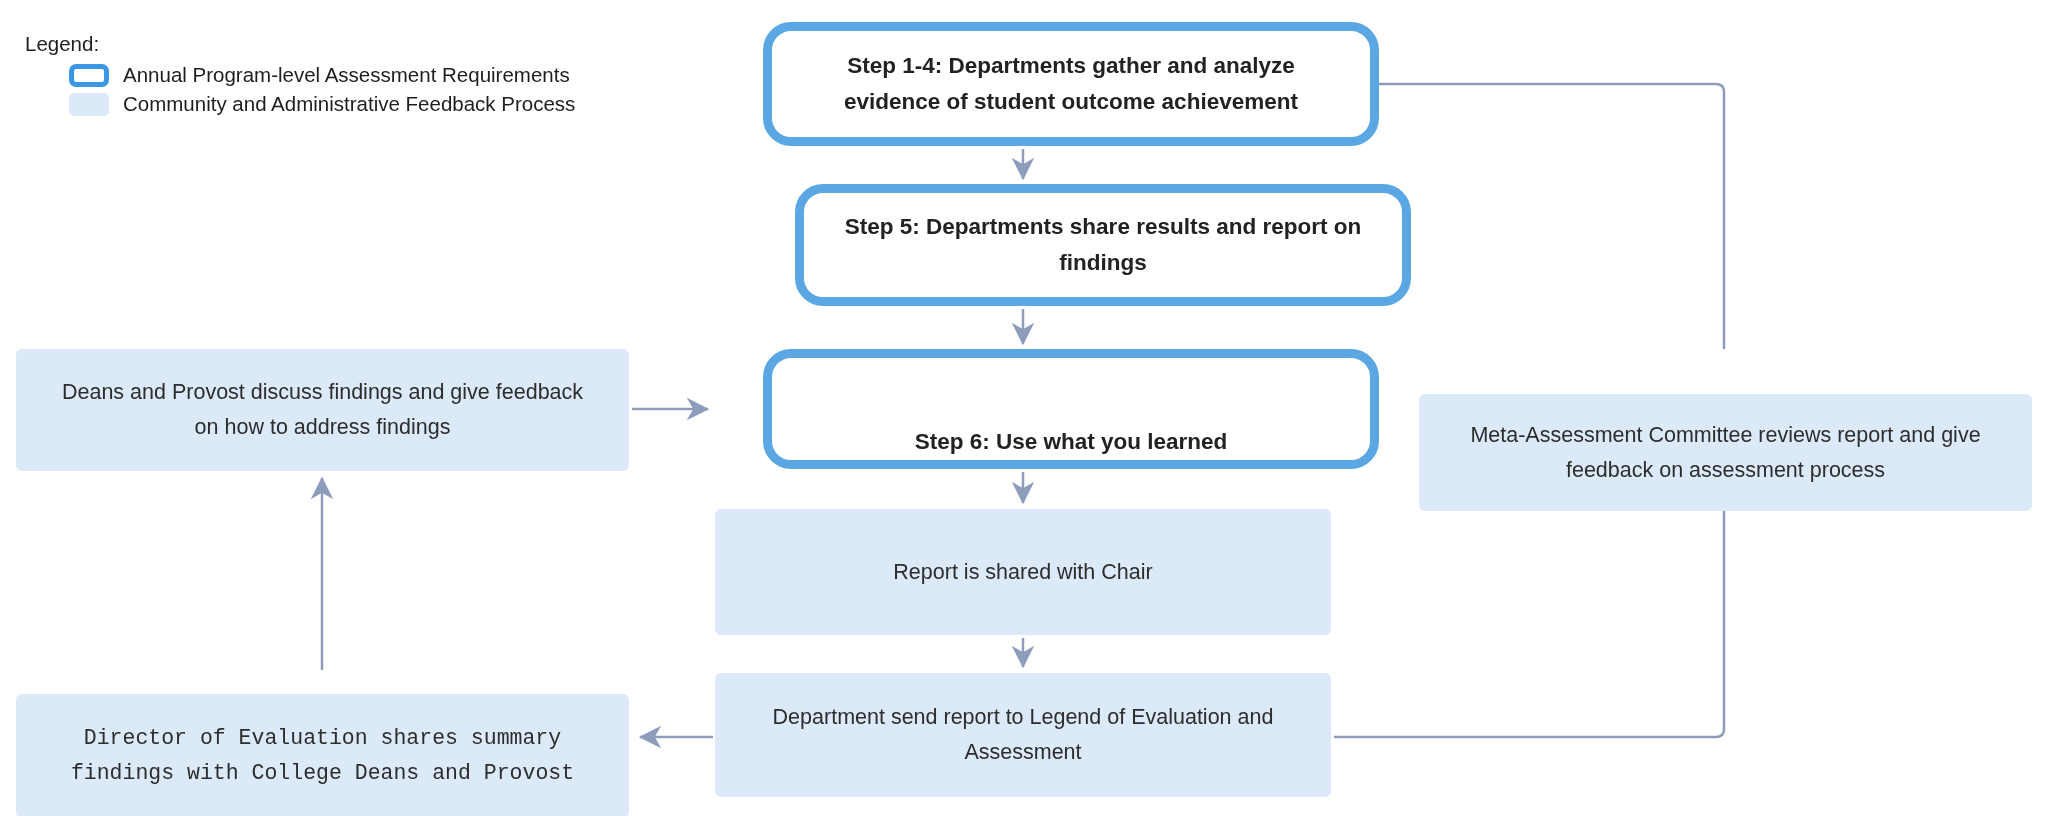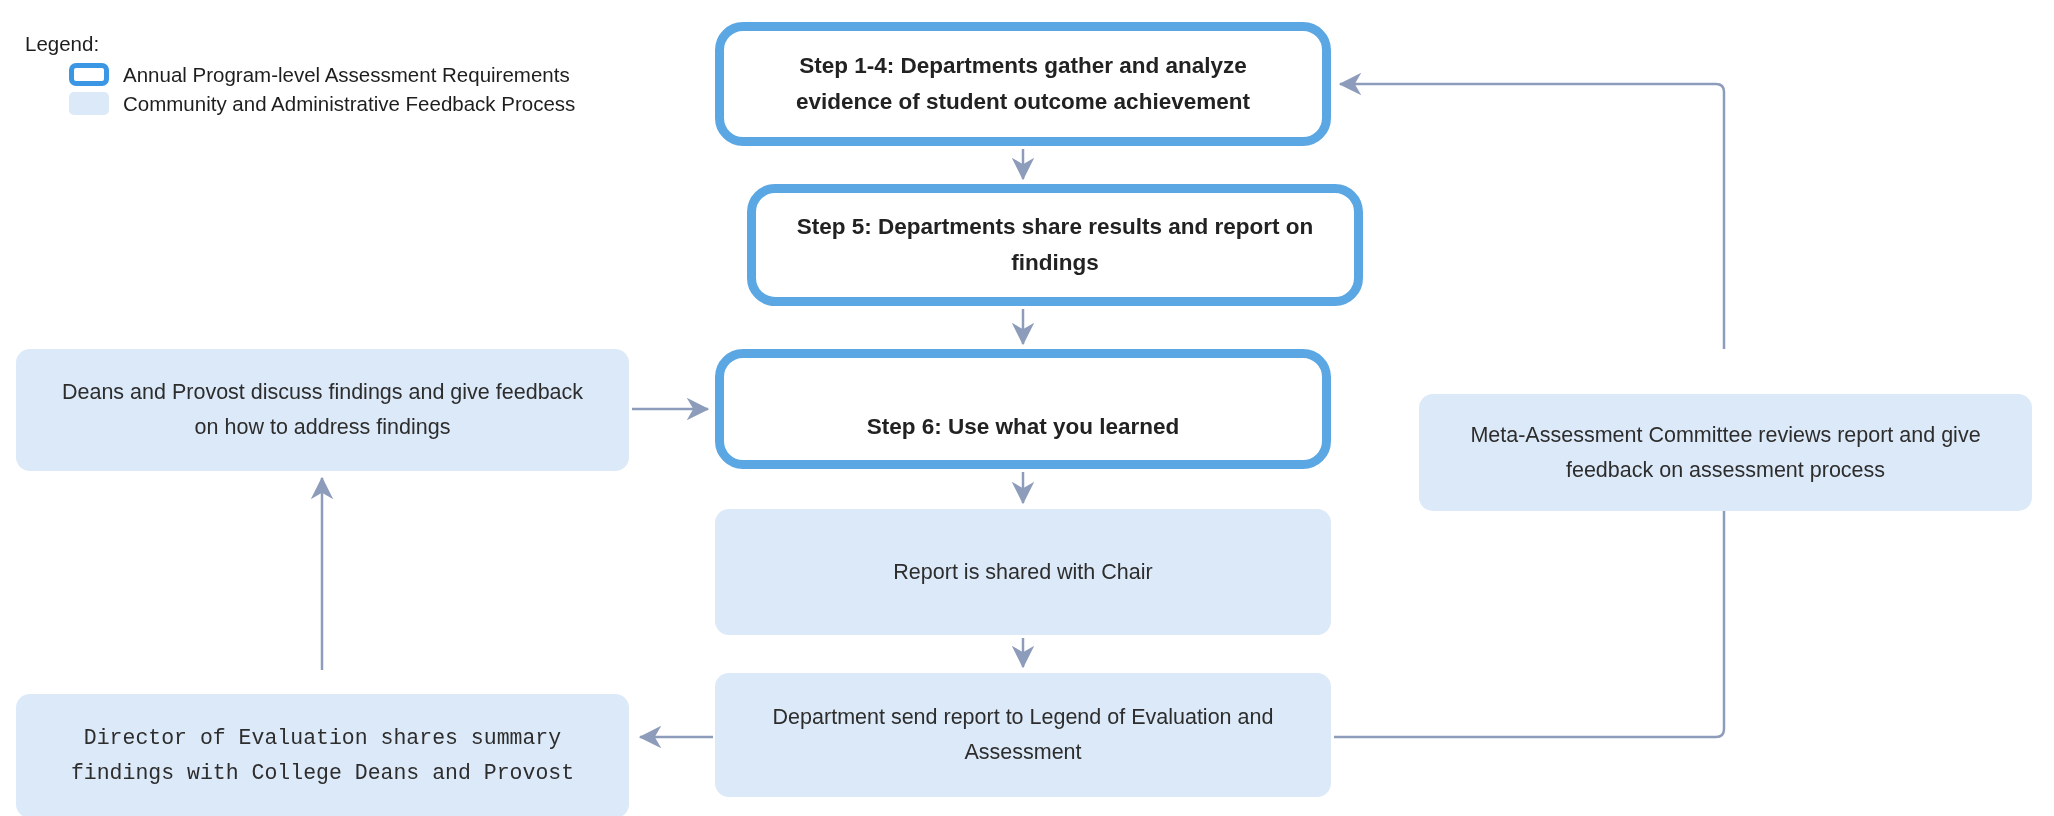--- a/index.html
+++ b/index.html
@@ -27,34 +27,35 @@
     box-sizing:border-box;
     line-height:1.62;
   }
   .node.step{
     background:#ffffff;
     border:9px solid var(--step_border);
     border-radius:28px;
     font-weight:bold;
     font-size:22.5px;
     color:#222222;
-    padding:15px 38px;
+    padding:0 38px;
+    margin-left:48px;
   }
   .node.feedback{
     background:var(--feedback_fill);
-    border-radius:14px;
+    border-radius:6px;
     font-size:21.5px;
     padding:7px 34px;
   }
   .legend{
     position:absolute;left:25px;top:32px;
     font-size:20.5px;color:#1e1e1e;
   }
   .legend-title{margin-bottom:7px;}
-  .legend-row{display:flex;align-items:flex-start;margin-top:5px;padding-left:44px;}
+  .legend-row{display:flex;align-items:flex-end;margin-top:5px;padding-left:44px;}
   .swatch{
     width:40px;height:23px;border-radius:5px;
     margin-right:14px;flex:0 0 auto;box-sizing:border-box;
   }
   .swatch.outlined{border:5px solid var(--legend_outline);background:#ffffff;border-radius:7px;}
   .swatch.filled{background:var(--feedback_fill);}
 </style>
 </head>
 <body>
 

